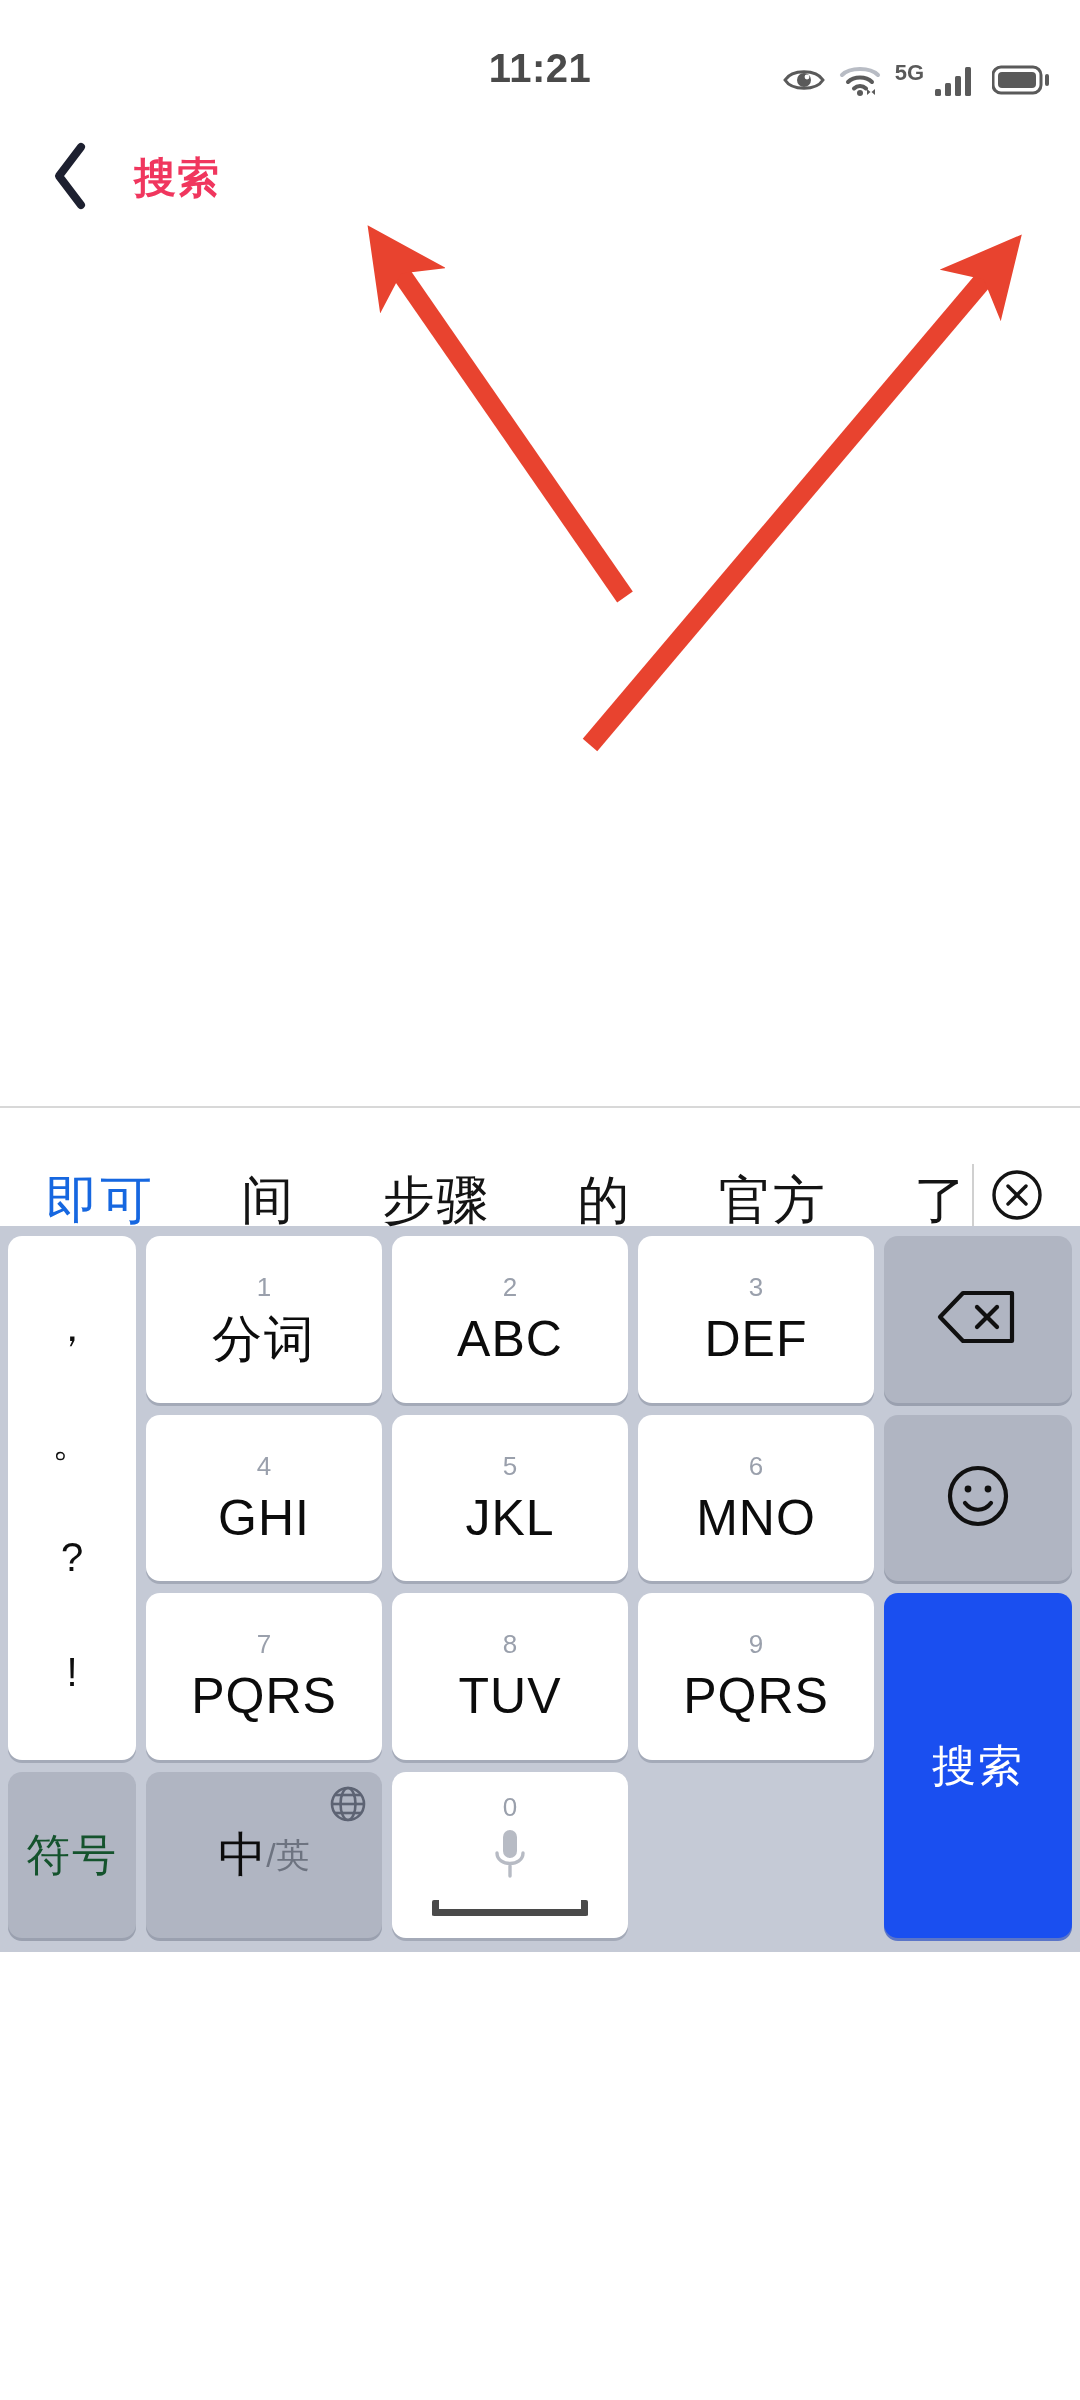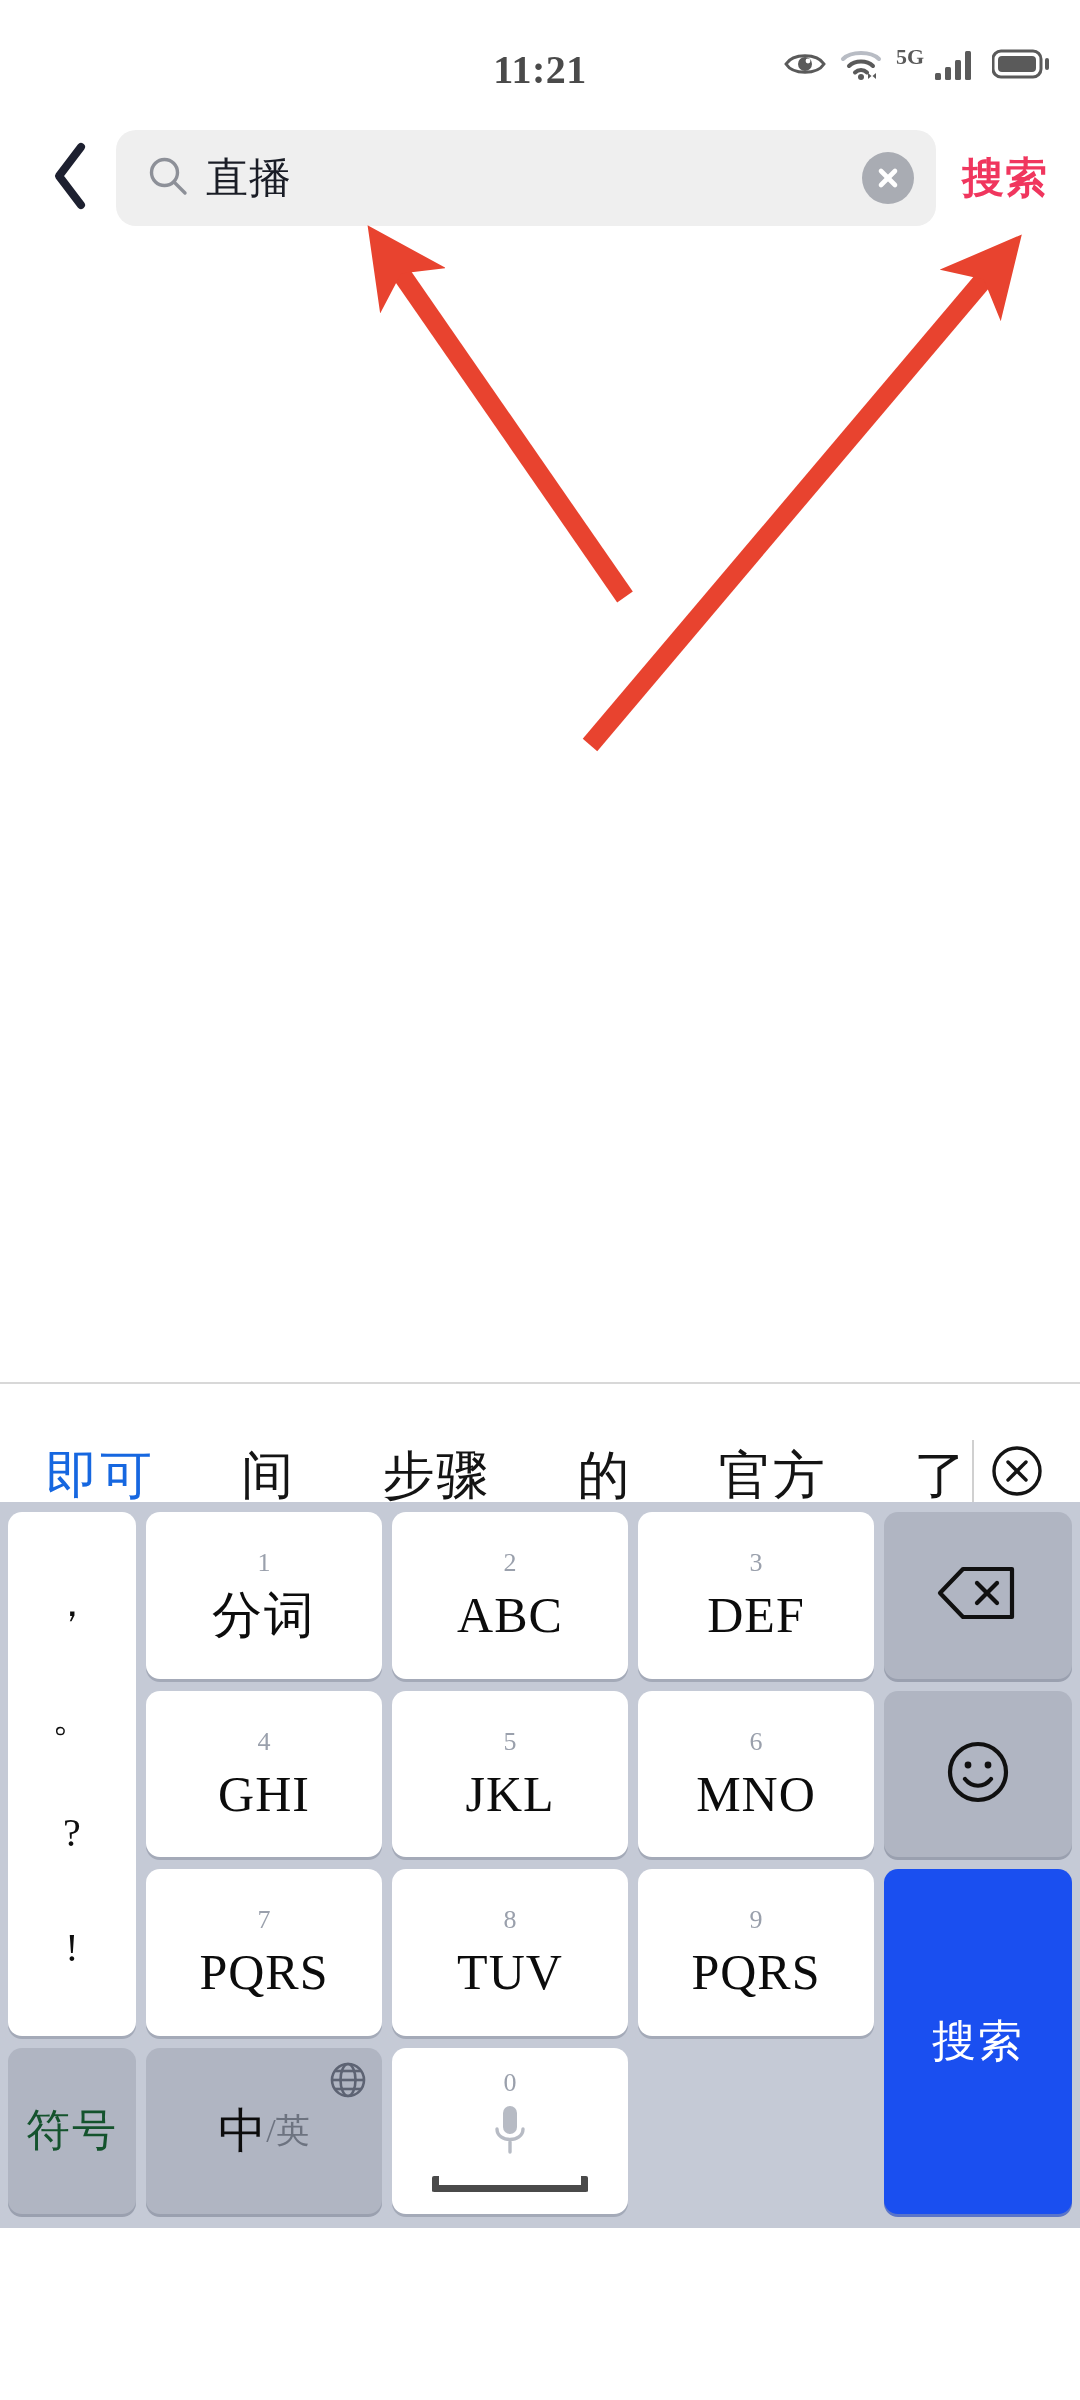--- a/index.html
+++ b/index.html
@@ -8,23 +8,22 @@
     width: 1080px;
     height: 2400px;
     background: #ffffff;
     font-family: "Liberation Sans", "DejaVu Sans", sans-serif;
     overflow: hidden;
   }
 
   #screen {
     position: relative;
     width: 1080px;
-    height: 2228px;
+    height: 1952px;
     background: #ffffff;
-    font-family: Liberation Serif, serif;
   }
 
   
   .statusbar {
     position: absolute;
     top: 0; left: 0;
     width: 1080px;
     height: 112px;
     display: flex;
     align-items: center;
@@ -36,21 +35,21 @@
     color: #4a4a4a;
     letter-spacing: 0.5px;
     position: absolute;
     left: 50%;
     transform: translateX(-50%);
     top: 46px;
   }
   .status-icons {
     position: absolute;
     right: 30px;
-    top: 48px;
+    top: 64px;
     display: flex;
     align-items: center;
     gap: 14px;
   }
   .status-icons svg { display: block; }
   .icon-5g {
     font-size: 22px;
     font-weight: 700;
     color: #5a5a5a;
     align-self: flex-start;
@@ -314,35 +313,20 @@
   <div class="search-header">
 
     <div class="back-btn">
       <span>
         <svg width="44" height="70" viewBox="0 0 44 70">
           <path d="M32 6 L 10 35 L 32 64" fill="none" stroke="#1d2030" stroke-width="8" stroke-linecap="round" stroke-linejoin="round"></path>
         </svg>
       </span>
     </div>
 
-    <div class="search-field">
-      <span class="search-mag">
-        <svg width="44" height="44" viewBox="0 0 44 44">
-          <circle cx="18.5" cy="18.5" r="13" fill="none" stroke="#8d9098" stroke-width="3.4"></circle>
-          <line x1="28" y1="28" x2="39" y2="39" stroke="#8d9098" stroke-width="3.4" stroke-linecap="round"></line>
-        </svg>
-      </span>
-      <span class="search-value">直播</span>
-      <span class="clear-btn">
-        <svg width="30" height="30" viewBox="0 0 30 30">
-          <line x1="8" y1="8" x2="22" y2="22" stroke="#ffffff" stroke-width="4.6" stroke-linecap="round"></line>
-          <line x1="22" y1="8" x2="8" y2="22" stroke="#ffffff" stroke-width="4.6" stroke-linecap="round"></line>
-        </svg>
-      </span>
-    </div>
 
     <div class="search-action">搜索</div>
   </div>
 
   <svg class="annotations" viewBox="0 0 1080 2400" width="1080" height="2400">
     <defs>
       <marker id="arrowhead" markerWidth="4.2" markerHeight="4.2" refX="1.2" refY="2.1" orient="auto" markerUnits="strokeWidth">
         <path d="M0,0 L4.2,2.1 L0,4.2 L1.1,2.1 Z" fill="#e8432f"></path>
       </marker>
     </defs>

